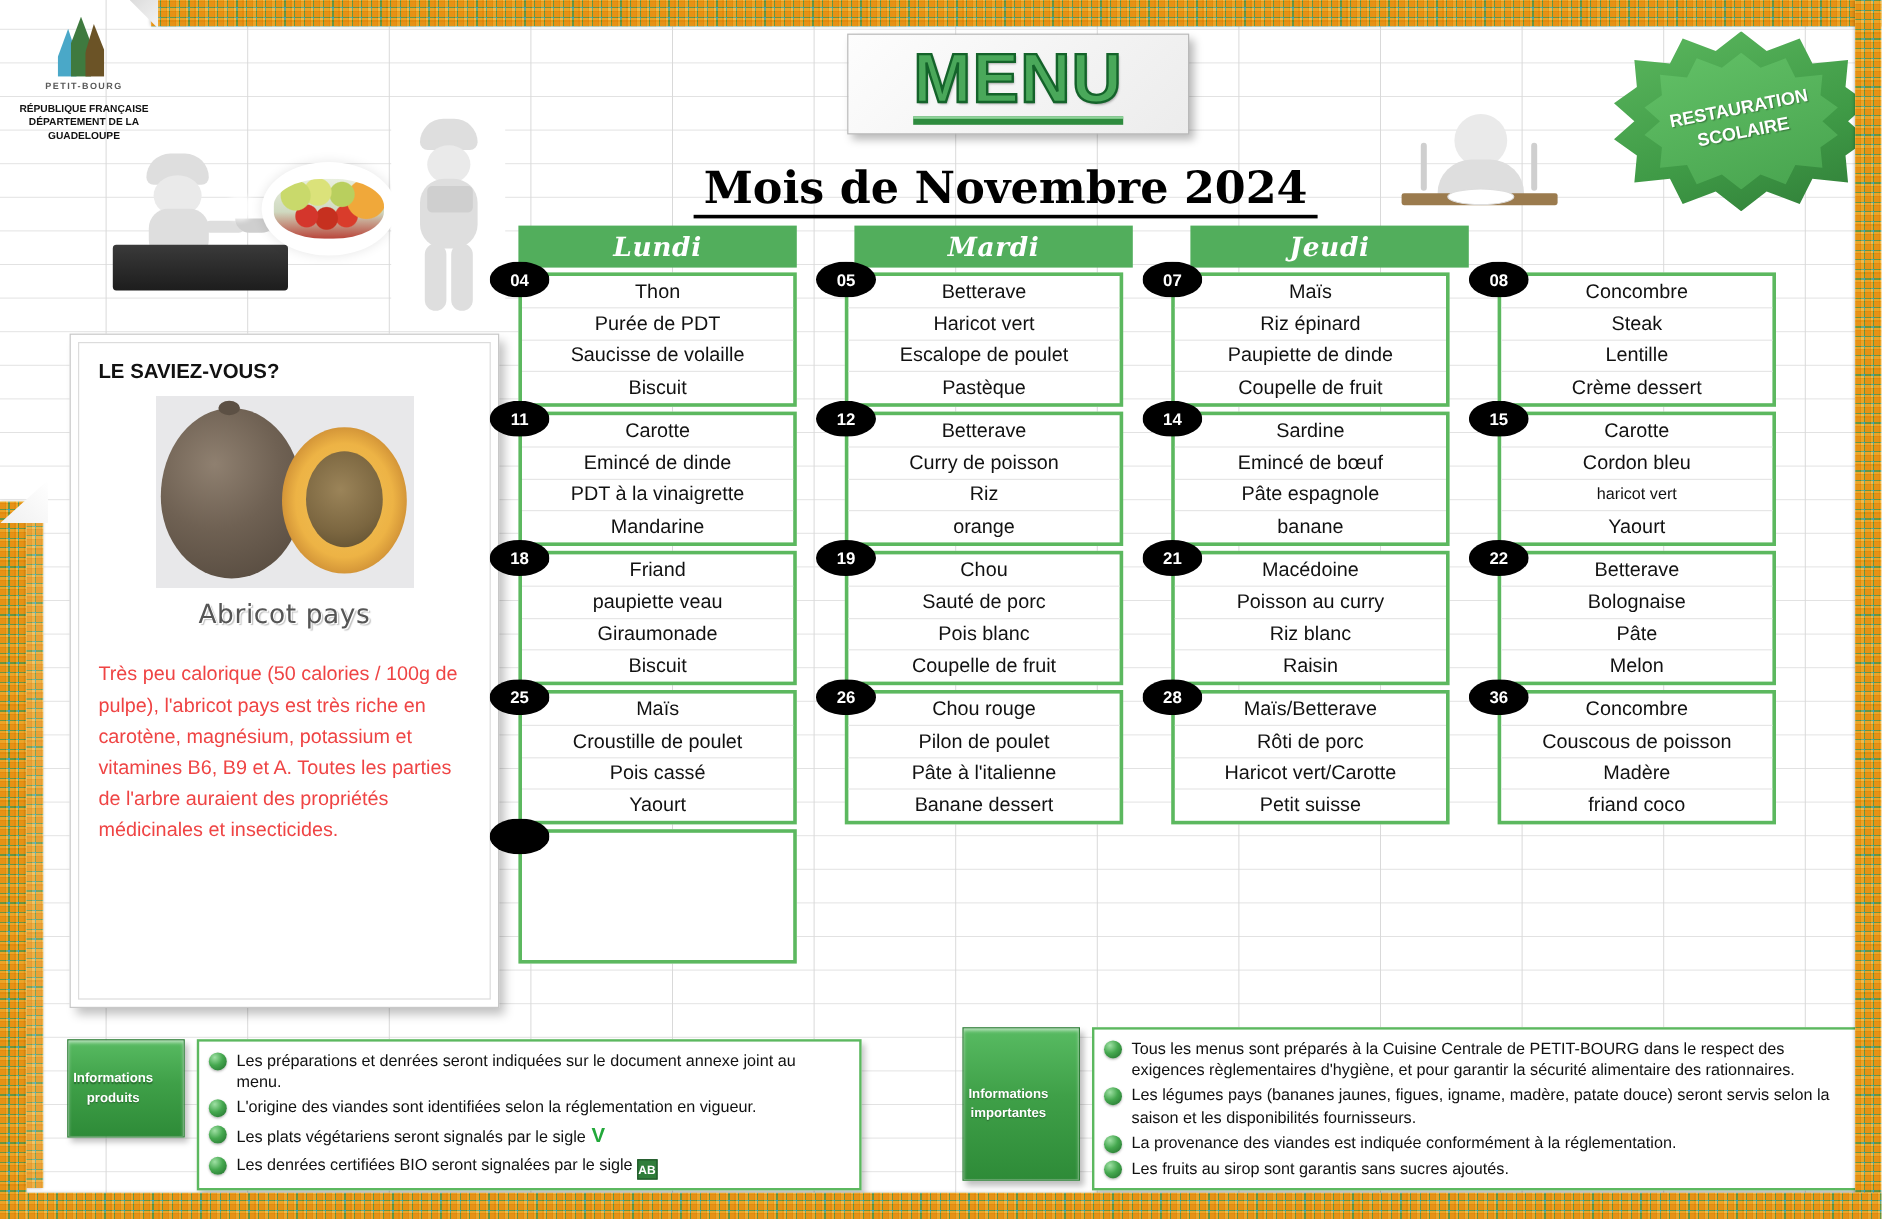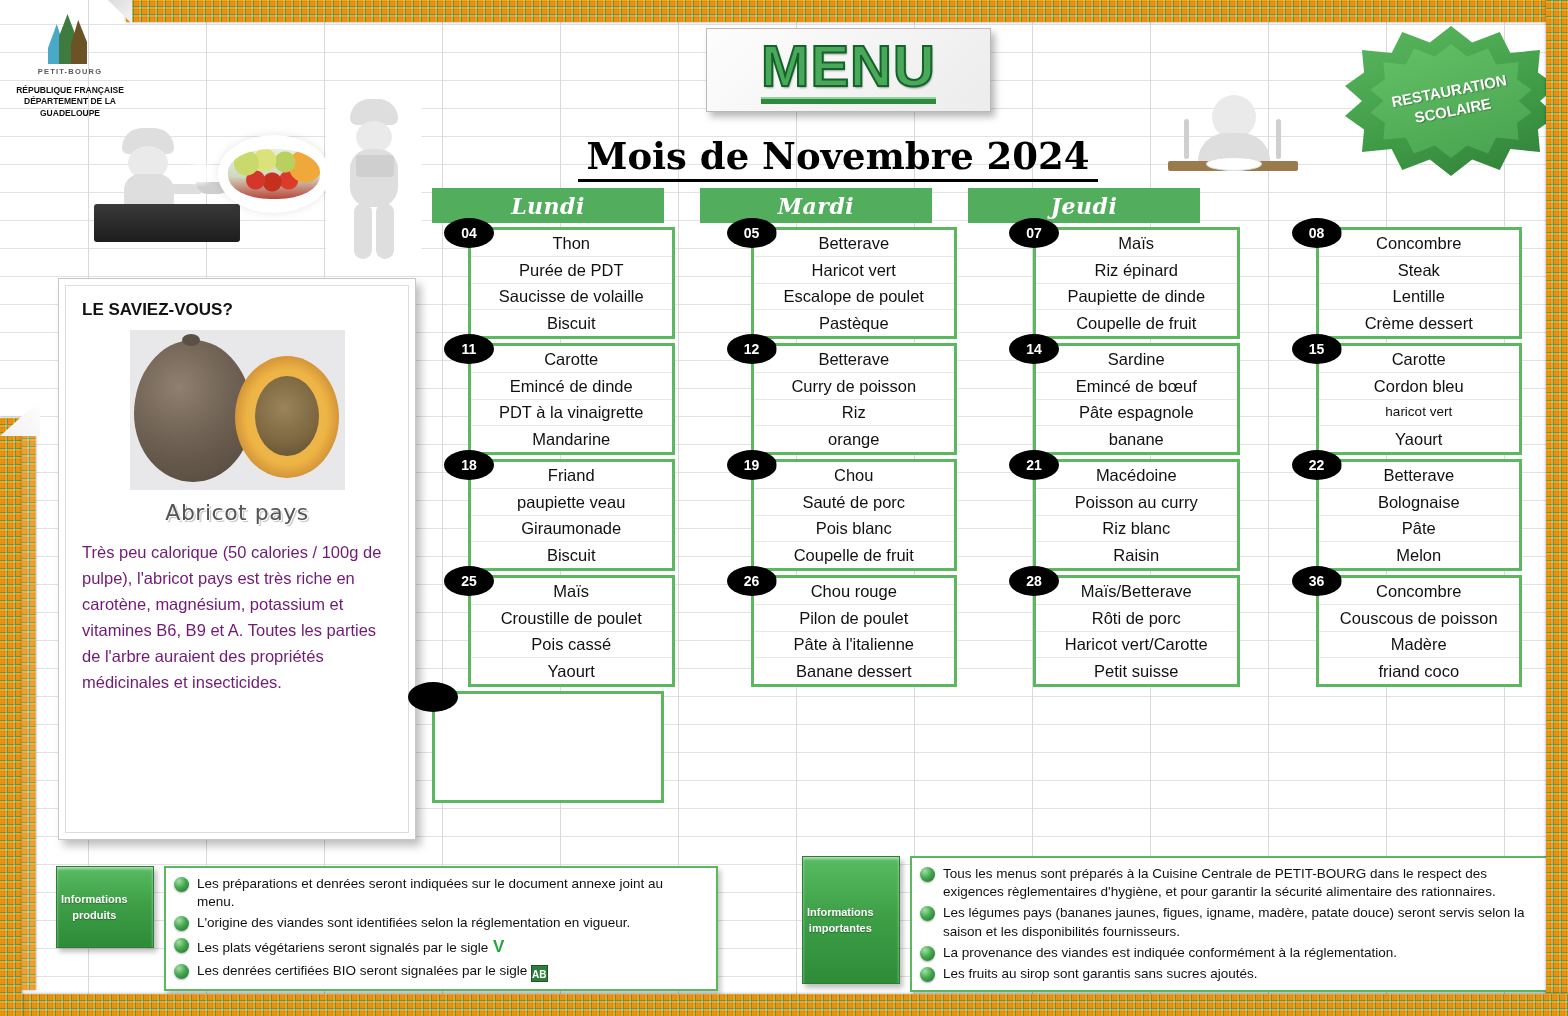--- a/index.html
+++ b/index.html
@@ -156,40 +156,40 @@
     position:absolute;right:26px;top:46px;width:64px;height:80px;border-radius:50%;
     background:radial-gradient(circle at 45% 40%,#9b8459 0%,#7b6640 60%,#5a4a2d 100%);
   }
   #fruit-caption{
     text-align:center;margin-top:10px;
     font-family:"DejaVu Sans", sans-serif;
     font-size:22px; color:#555; letter-spacing:.5px;
     text-shadow:1px 1px 0 #fff, 2px 2px 1px rgba(0,0,0,.25);
   }
   #saviez-text{
-    margin-top:14px; font-size:16.5px; line-height:1.58; color:#701a75;
+    margin-top:24px; font-size:16.5px; line-height:1.58; color:#ef4444;
   }
 
   
   #menu-table{ position:absolute; left:432px; top:188px; width:1090px; z-index:4; }
   .day-head-row{ display:flex; gap:0; }
   .day-head{
-    width:232px; height:35px; margin-right:36px;
+    width:232px; height:35px; margin-right:48px;
     background:#52ae5c;
     display:flex;align-items:center;justify-content:center;
     color:#fff;
     font-family:"DejaVu Serif", serif;
     font-style:italic; font-weight:bold;
     font-size:22px; letter-spacing:.5px;
   }
   .day-head:last-child{ margin-right:0; }
 
   .week-row{ display:flex; margin-top:4px; position:relative; }
   .day-cell{
-    width:232px; margin-right:40px; position:relative;margin-left:36px;
+    width:232px; margin-right:40px; position:relative;
   }
   .day-cell:last-child{ margin-right:0; }
   .cell-box{
     border:3px solid #5cb85f;
     background:#fff;
     height:112px;
     display:flex;flex-direction:column;
   }
   .dish{
     flex:1;

